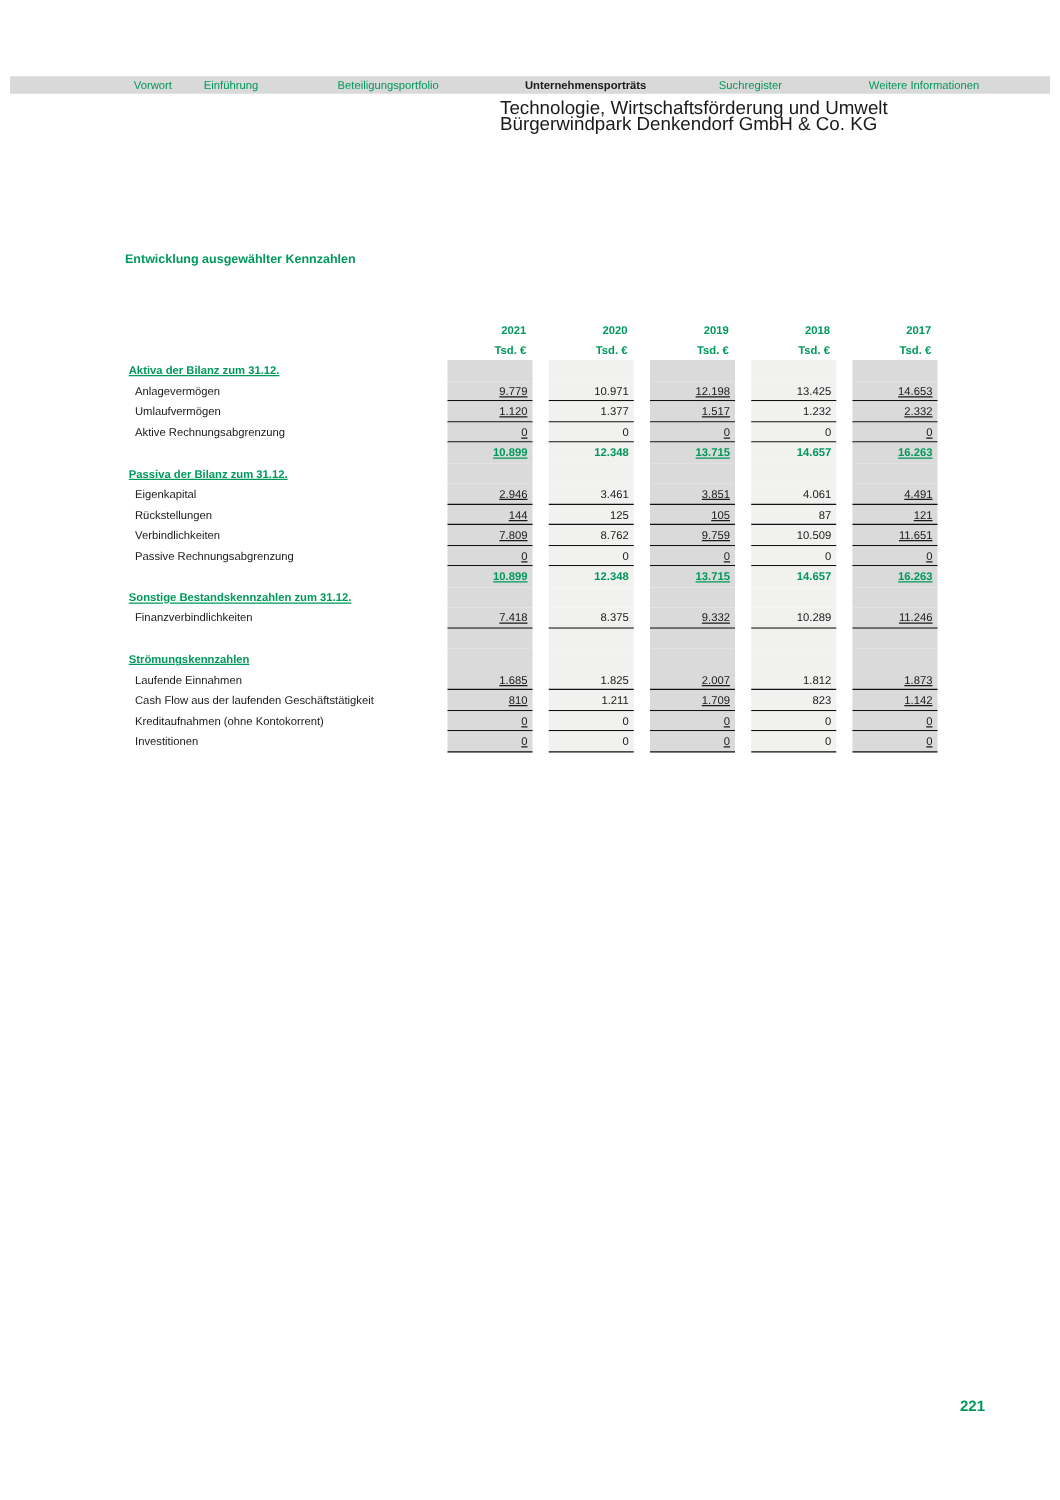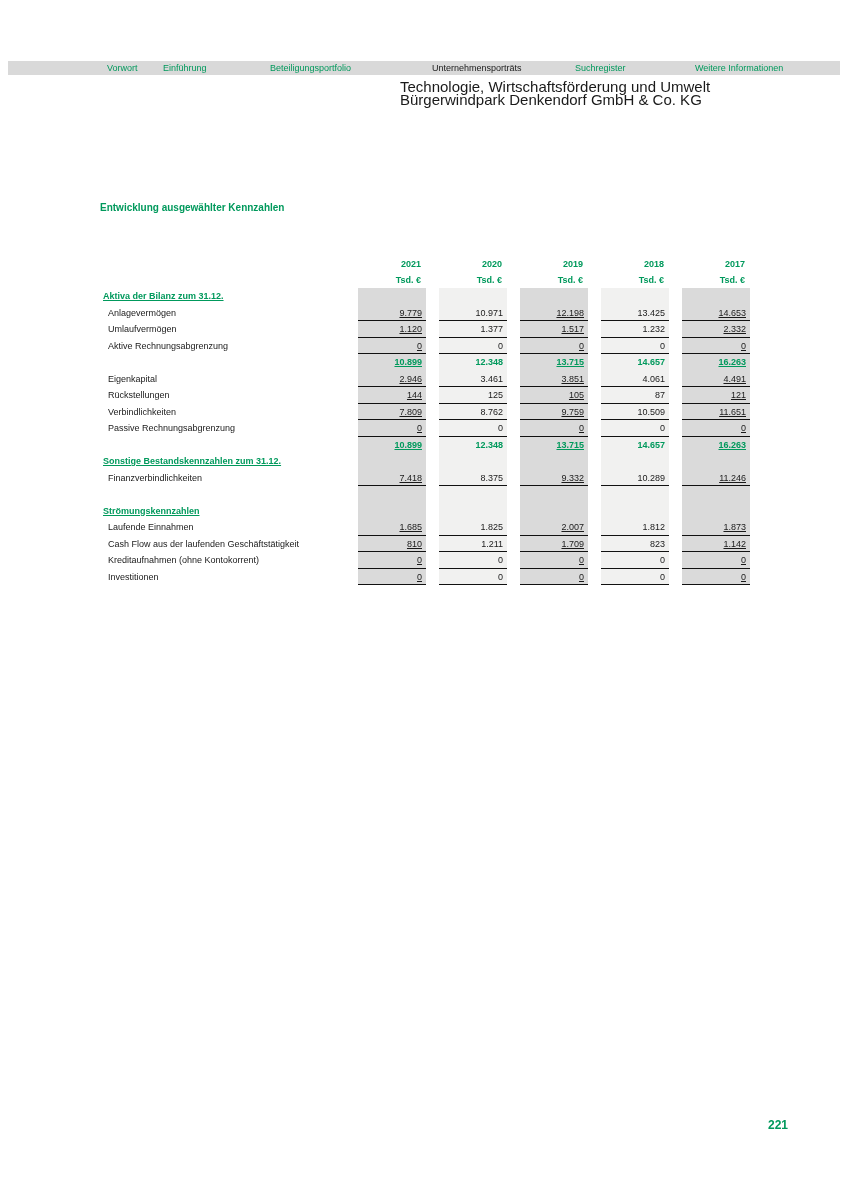--- a/index.html
+++ b/index.html
@@ -17,21 +17,21 @@
     background:#d9d9d9;
   }
   .nav-item {
     position:absolute; top:2px; font-size:9px; color:#00995c;
     white-space:nowrap; cursor:pointer; text-decoration:none;
   }
   .nav-item.active { color:#1a1a1a; }
   .nav-item.n0 { left:54px;margin-left:45px; }
   .nav-item.n1 { left:155px; }
   .nav-item.n2 { left:262px; }
-  .nav-item.n3 { left:424px; }
+  .nav-item.n3 { left:412px;font-weight:bold; }
   .nav-item.n4 { left:567px; }
   .nav-item.n5 { left:687px; }
 
   
   .doc-header { position:absolute; left:400px; top:80px; font-size:15px; line-height:13px; }
 
   
   .section-title {
     position:absolute; left:100px; top:202px;
     font-size:10px; font-weight:bold; color:#00995c;
@@ -140,20 +140,28 @@
 
     <div class="trow row-total">
       <div class="cell lbl"></div>
       <div class="cell val c0">10.899</div>
       <div class="cell val c1">12.348</div>
       <div class="cell val c2">13.715</div>
       <div class="cell val c3">14.657</div>
       <div class="cell val c4">16.263</div>
     </div>
 
+    <div class="trow row-section">
+      <div class="cell lbl">Passiva der Bilanz zum 31.12.</div>
+      <div class="cell val c0"></div>
+      <div class="cell val c1"></div>
+      <div class="cell val c2"></div>
+      <div class="cell val c3"></div>
+      <div class="cell val c4"></div>
+    </div>
 
     <div class="trow row-data">
       <div class="cell lbl">Eigenkapital</div>
       <div class="cell val c0">2.946</div>
       <div class="cell val c1">3.461</div>
       <div class="cell val c2">3.851</div>
       <div class="cell val c3">4.061</div>
       <div class="cell val c4">4.491</div>
     </div>
 

